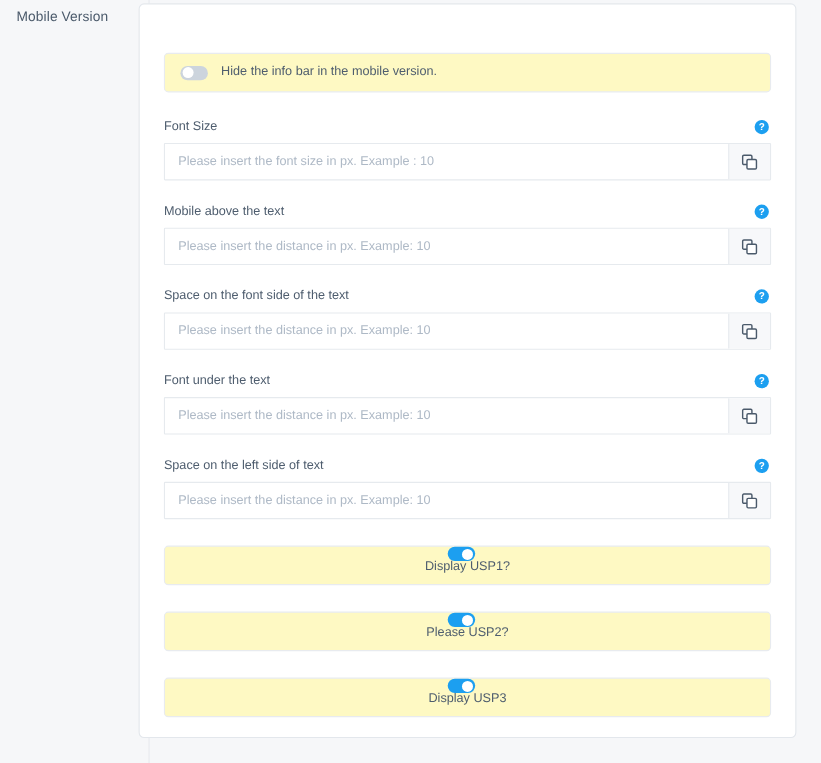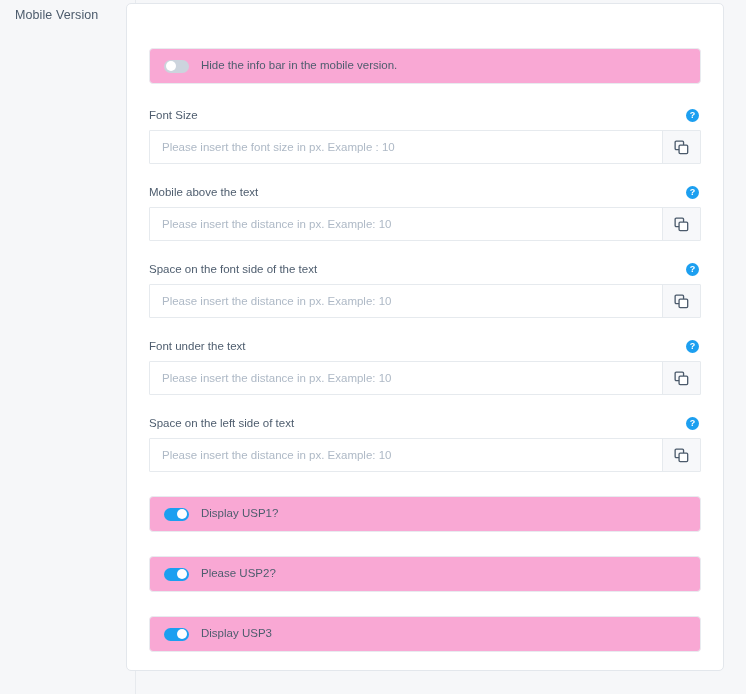--- a/index.html
+++ b/index.html
@@ -54,25 +54,25 @@
     padding: 44px 22px 0 22px;
   }
 
   
   .toggle-row {
     display: flex;
     align-items: center;
     height: 36px;
     border: 1px solid #e8ebef;
     border-radius: 4px;
-    background: #f9a8d4;
+    background: #fef9c3;
     padding: 0 14px;
   }
   .toggle-row.first { margin-bottom: 25px; }
-  .toggle-row.usp { margin-top: 24px; }
+  .toggle-row.usp { margin-top: 24px; flex-direction: column; }
 
   .switch {
     position: relative;
     width: 25px;
     height: 13px;
     border-radius: 7px;
     flex: 0 0 auto;
     margin-right: 12px;
   }
   .switch.off { background: #ccd4dd; }

